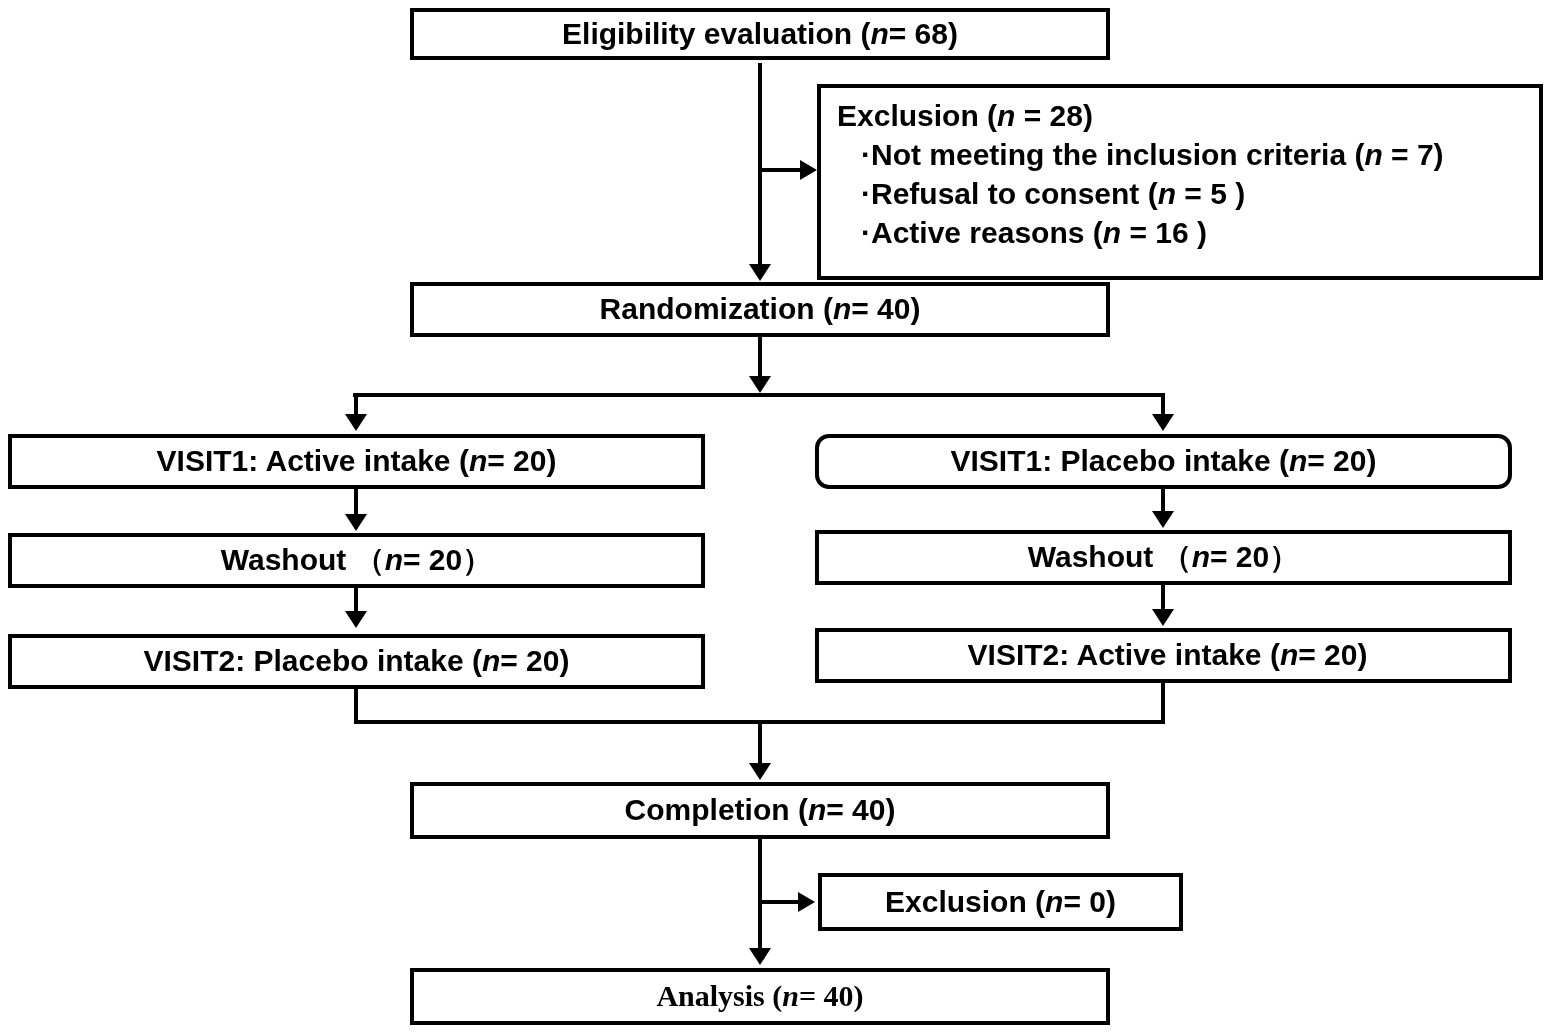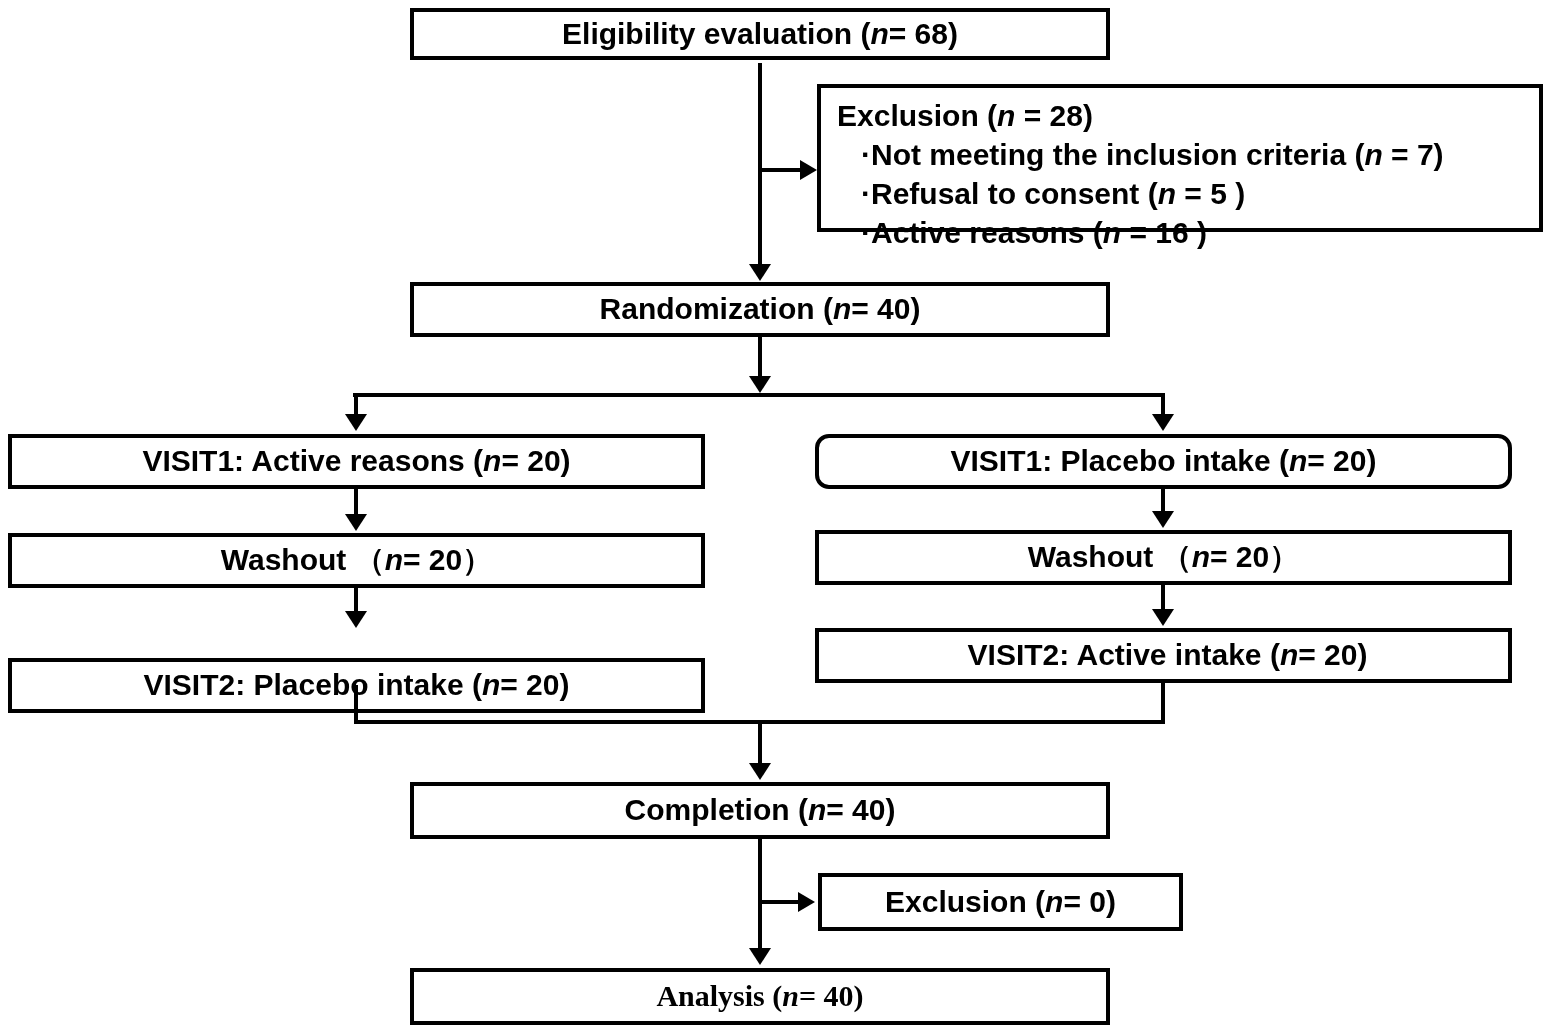--- a/index.html
+++ b/index.html
@@ -73,46 +73,46 @@
 <body>
 
 <div class="canvas">
 
   <div class="node" style="left:410px; top:8px; width:700px; height:52px;">
       <span>Eligibility evaluation (</span>
       <span style="font-style: italic;">n</span>
       <span> = 68)</span>
     </div>
 
-  <div class="node node-multiline" style="left:817px; top:84px; width:726px; height:148px;">
+  <div class="node node-multiline" style="left:817px; top:84px; width:726px; height:196px;">
     <div class="title-line"><span>Exclusion (</span><span style="font-style: italic;">n</span><span> = 28)</span></div>
     <div class="bullet-line"><span>·Not meeting the inclusion criteria (</span><span style="font-style: italic;">n</span><span> = 7)</span></div>
     <div class="bullet-line"><span>·Refusal to consent (</span><span style="font-style: italic;">n</span><span> = 5 )</span></div>
     <div class="bullet-line"><span>·Active reasons (</span><span style="font-style: italic;">n</span><span> = 16 )</span></div>
   </div>
 
   <div class="node" style="left:410px; top:282px; width:700px; height:55px;">
       <span>Randomization (</span>
       <span style="font-style: italic;">n</span>
       <span> = 40)</span>
     </div>
 
   <div class="node" style="left:8px; top:434px; width:697px; height:55px;">
-      <span>VISIT1: Active reasons (</span>
+      <span>VISIT1: Active intake (</span>
       <span style="font-style: italic;">n</span>
       <span> = 20)</span>
     </div>
 
   <div class="node" style="left:8px; top:533px; width:697px; height:55px;">
       <span>Washout （</span>
       <span style="font-style: italic;">n</span>
       <span> = 20）</span>
     </div>
 
-  <div class="node" style="left:8px; top:658px; width:697px; height:55px;">
+  <div class="node" style="left:8px; top:634px; width:697px; height:55px;">
       <span>VISIT2: Placebo intake (</span>
       <span style="font-style: italic;">n</span>
       <span> = 20)</span>
     </div>
 
   <div class="node" style="left:815px; top:434px; width:697px; height:55px;border-radius:14px;">
       <span>VISIT1: Placebo intake (</span>
       <span style="font-style: italic;">n</span>
       <span> = 20)</span>
     </div>

